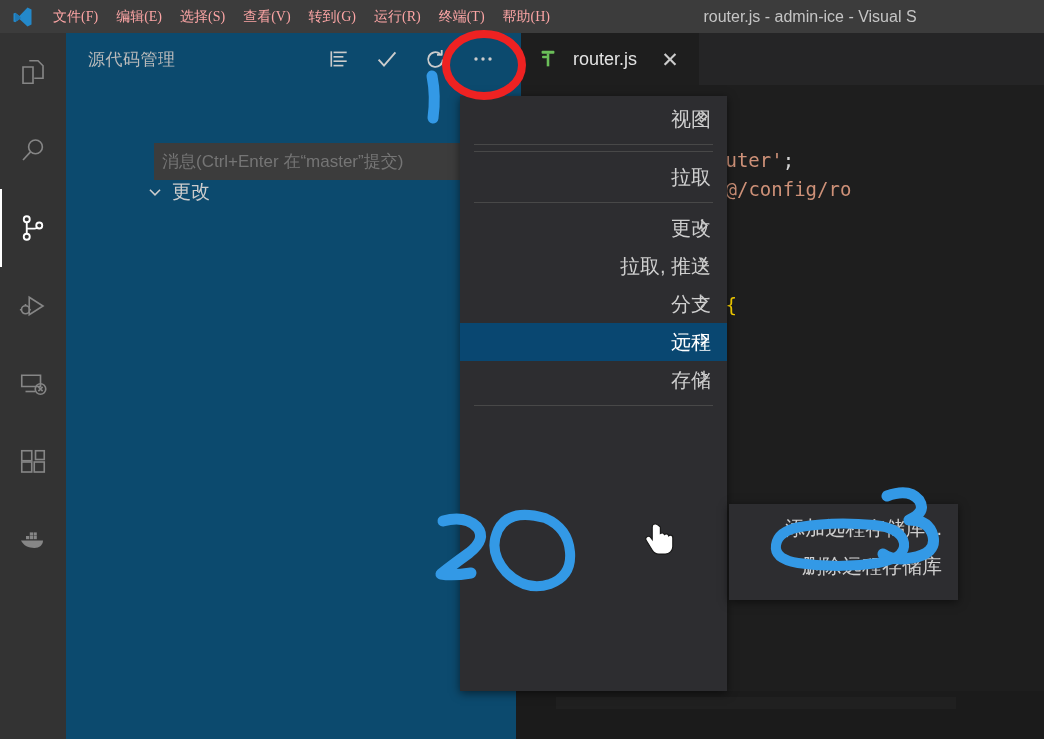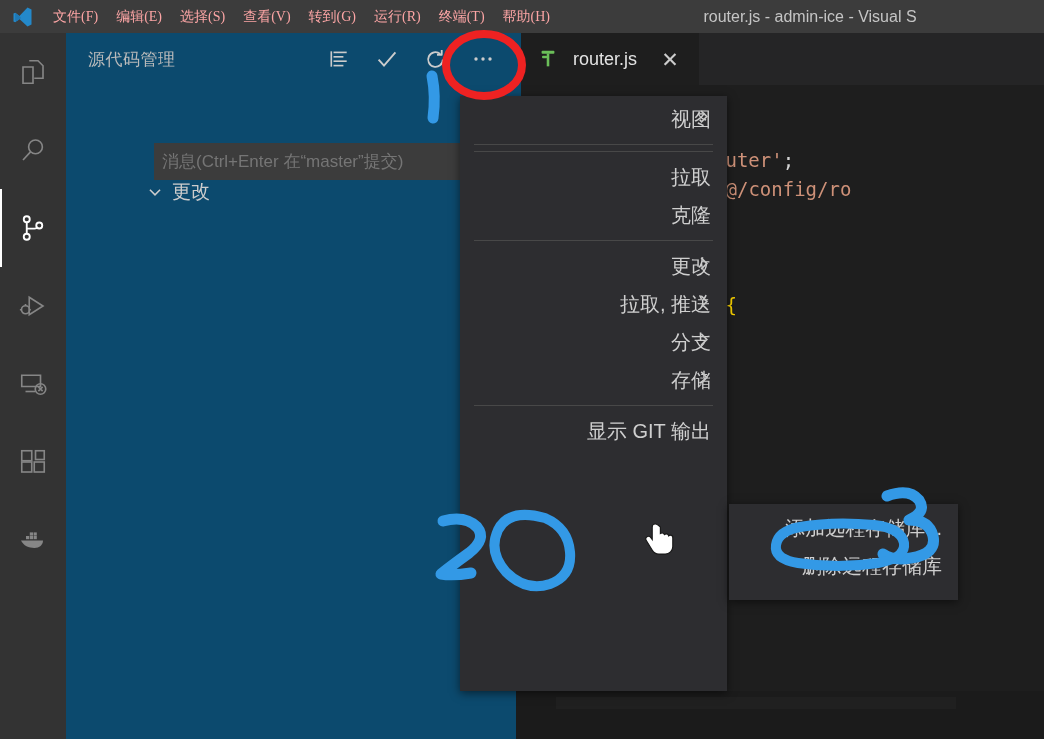--- a/index.html
+++ b/index.html
@@ -319,52 +319,52 @@
       <span>视图</span>
       <span class="chev"><svg width="18" height="18" viewBox="0 0 16 16" stroke="#c5c5c5" stroke-width="1.5" fill="none">
           <path d="M5.5 3L10.5 8l-5 5"></path>
         </svg></span>
     </div>
     <div class="menu-sep"></div>
     <div class="menu-sep"></div>
     <div class="menu-item">
       <span>拉取</span>
     </div>
-    <div class="menu-item">
-      <span>克隆</span>
-    </div>
     <div class="menu-sep"></div>
     <div class="menu-item">
       <span>更改</span>
       <span class="chev"><svg width="18" height="18" viewBox="0 0 16 16" stroke="#c5c5c5" stroke-width="1.5" fill="none">
           <path d="M5.5 3L10.5 8l-5 5"></path>
         </svg></span>
     </div>
     <div class="menu-item">
       <span>拉取, 推送</span>
       <span class="chev"><svg width="18" height="18" viewBox="0 0 16 16" stroke="#c5c5c5" stroke-width="1.5" fill="none">
           <path d="M5.5 3L10.5 8l-5 5"></path>
         </svg></span>
     </div>
     <div class="menu-item">
       <span>分支</span>
       <span class="chev"><svg width="18" height="18" viewBox="0 0 16 16" stroke="#c5c5c5" stroke-width="1.5" fill="none">
           <path d="M5.5 3L10.5 8l-5 5"></path>
         </svg></span>
     </div>
+    <div class="menu-item selected">
+      <span>远程</span>
+      <span class="chev"><svg width="18" height="18" viewBox="0 0 16 16" stroke="#ffffff" stroke-width="1.5" fill="none">
+          <path d="M5.5 3L10.5 8l-5 5"></path>
+        </svg></span>
+    </div>
     <div class="menu-item">
       <span>存储</span>
       <span class="chev"><svg width="18" height="18" viewBox="0 0 16 16" stroke="#c5c5c5" stroke-width="1.5" fill="none">
           <path d="M5.5 3L10.5 8l-5 5"></path>
         </svg></span>
     </div>
     <div class="menu-sep"></div>
-    <div class="menu-item">
-      <span>显示 GIT 输出</span>
-    </div>
   </div>
 
 <div id="submenu">
     <div class="menu-item">
       <span>添加远程存储库...</span>
     </div>
     <div class="menu-item">
       <span>删除远程存储库</span>
     </div>
   </div>

